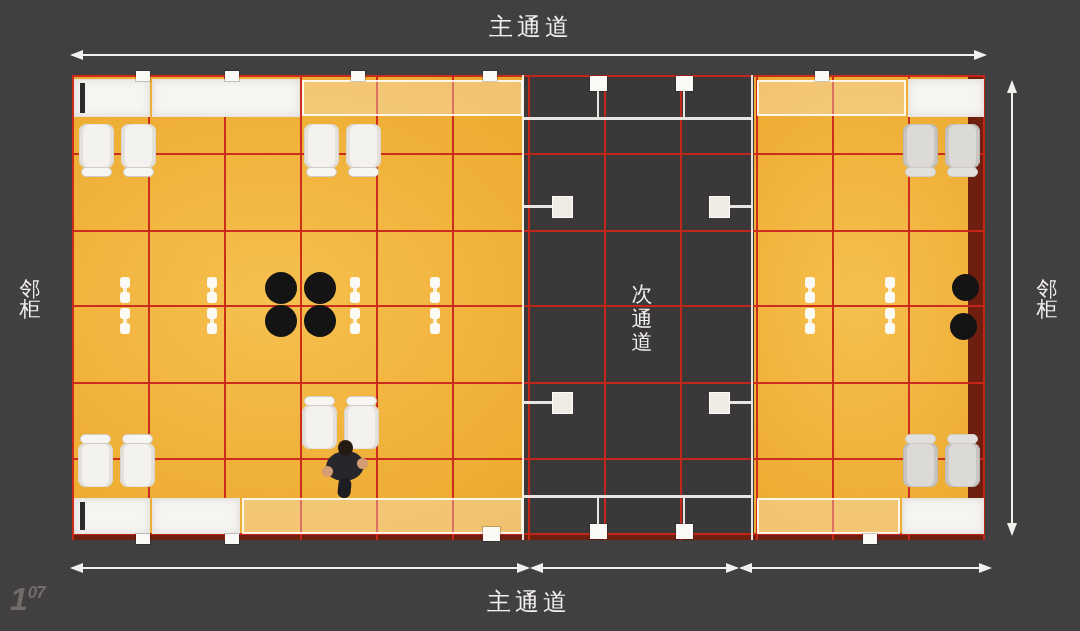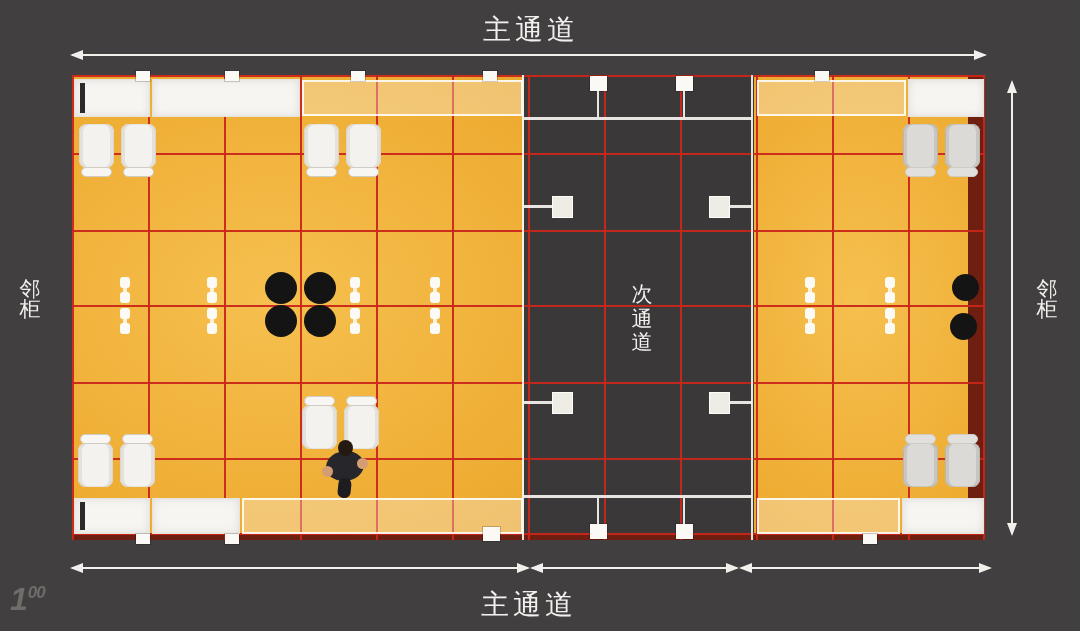--- a/index.html
+++ b/index.html
@@ -47,21 +47,21 @@
   
   .dim{position:absolute;background:#f2f0ed;height:2px;}
   .dimv{position:absolute;background:#f2f0ed;width:2px;}
   .ah{position:absolute;width:0;height:0;border-style:solid;}
   .ah.w{border-width:5px 13px 5px 0;border-color:transparent #f2f0ed transparent transparent;left:-2px;top:-4px;}
   .ah.e{border-width:5px 0 5px 13px;border-color:transparent transparent transparent #f2f0ed;right:-2px;top:-4px;}
   .ah.n{border-width:0 5px 13px 5px;border-color:transparent transparent #f2f0ed transparent;top:-2px;left:-4px;}
   .ah.s{border-width:13px 5px 0 5px;border-color:#f2f0ed transparent transparent transparent;bottom:-2px;left:-4px;}
 
   
-  .lbl{position:absolute;color:#f2f0ed;font-size:28px;letter-spacing:4px;font-weight:500;white-space:nowrap;text-align:right;}
+  .lbl{position:absolute;color:#f2f0ed;font-size:24px;letter-spacing:4px;font-weight:500;white-space:nowrap;text-align:right;}
   .lbl.center{transform:translateX(-50%);}
   .vlbl{position:absolute;color:#f2f0ed;font-size:21px;font-weight:500;
         writing-mode:vertical-rl;text-orientation:upright;transform:translateX(-50%);white-space:nowrap;}
   .vlbl.neighbor{letter-spacing:20px;}
   .vlbl.aisle2{letter-spacing:24px;}
 
   
   .watermark{position:absolute;left:10px;top:583px;display:flex;align-items:center;gap:7px;color:#6f6c6a;}
   .wm-logo{font-weight:700;font-style:italic;display:flex;align-items:flex-start;}
   .wm-one{font-size:32px;line-height:32px;}
@@ -228,17 +228,17 @@
 
   <div class="lbl center" style="left:531px;top:11px;">主通道</div>
   <div class="lbl center" style="left:529px;top:586px;">主通道</div>
   <div class="vlbl neighbor" style="left:30px;top:262px;">邻柜</div>
   <div class="vlbl neighbor" style="left:1047px;top:262px;">邻柜</div>
   <div class="vlbl aisle2" style="left:642px;top:267px;">次通道</div>
 
   <div class="watermark">
     <span class="wm-logo">
         <span class="wm-one">1</span>
-        <span class="wm-oo">00</span>
+        <span class="wm-oo">07</span>
       </span>
   </div>
 
 </div>
 
 </body></html>

